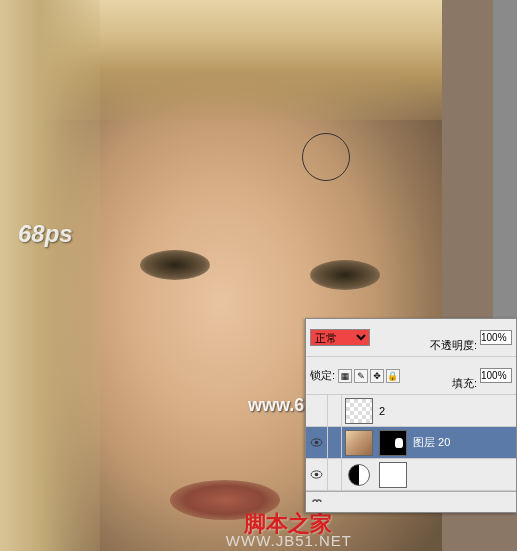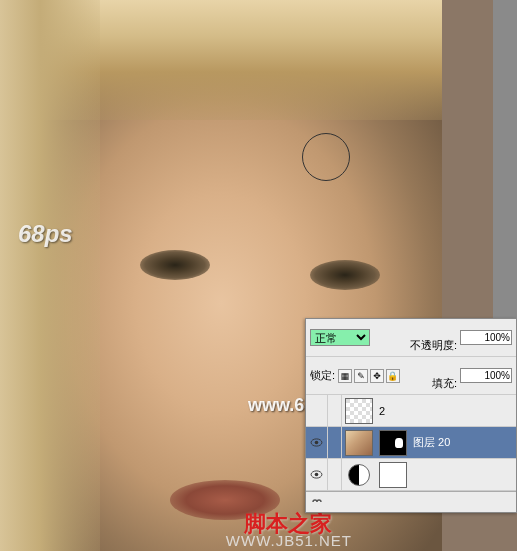--- a/index.html
+++ b/index.html
@@ -144,31 +144,31 @@
       align-items: center;
       padding: 3px 4px;
       border-bottom: 1px solid #ccc;
       gap: 3px;
     }
     .blend-select {
       font-size: 11px;
       width: 60px;
       height: 17px;
       border: 1px solid #888;
-      background: #86efac;
+      background: #ef4444;
     }
     .opacity-label { margin-left: auto; margin-top: 16px; }
     .value-box {
-      width: 52px;
+      width: 32px;
       height: 15px;
       background: #fff;
       border: 1px solid #888;
       font-size: 10px;
       text-align: right;
-      padding-right: 1px;
+      padding-right: 11px;
       line-height: 13px;
     }
     .lock-icons {
       display: flex;
       gap: 2px;
     }
     .lock-icon {
       width: 14px;
       height: 14px;
       border: 1px solid #999;

